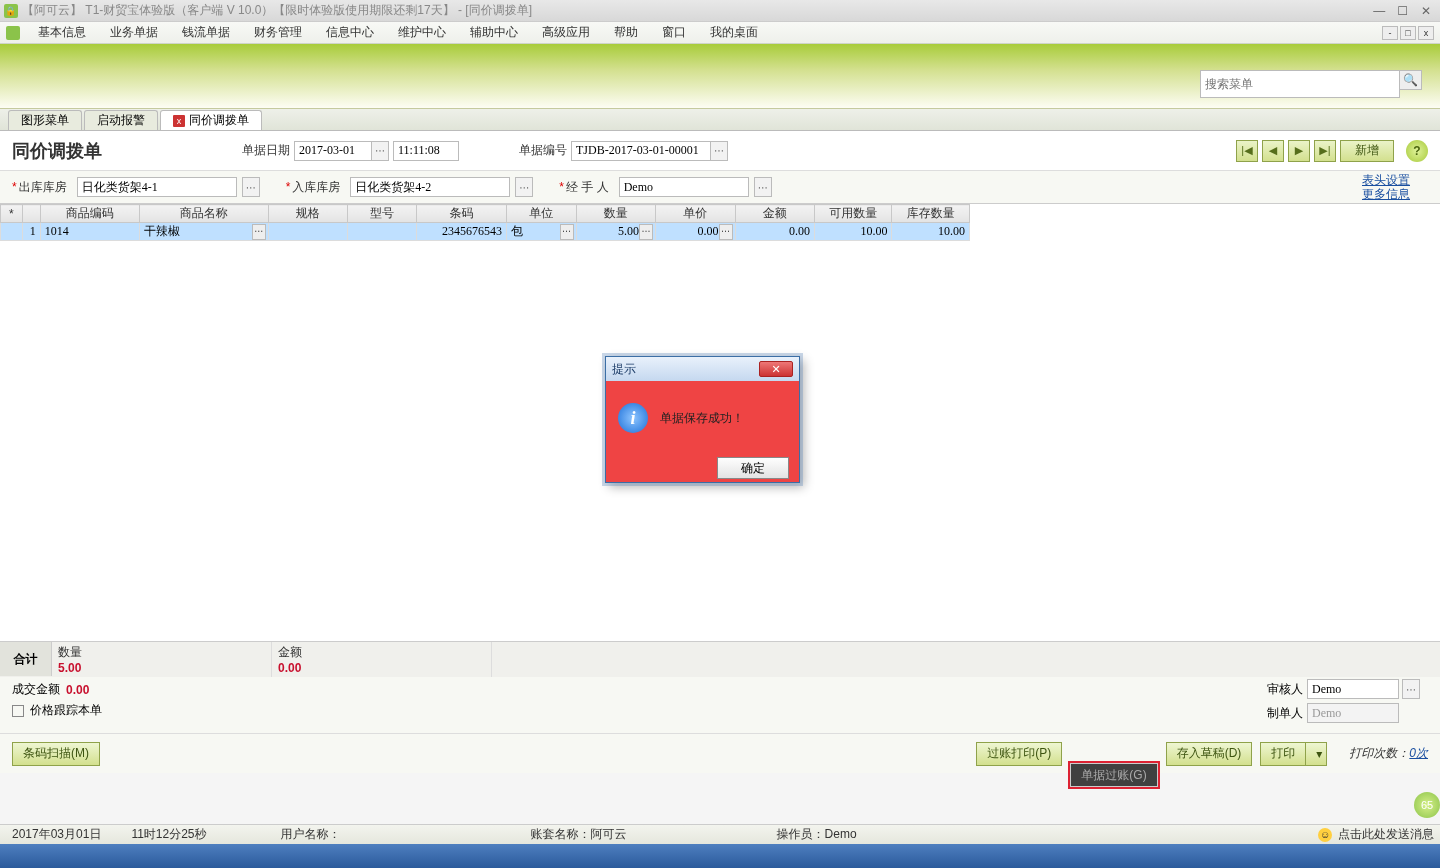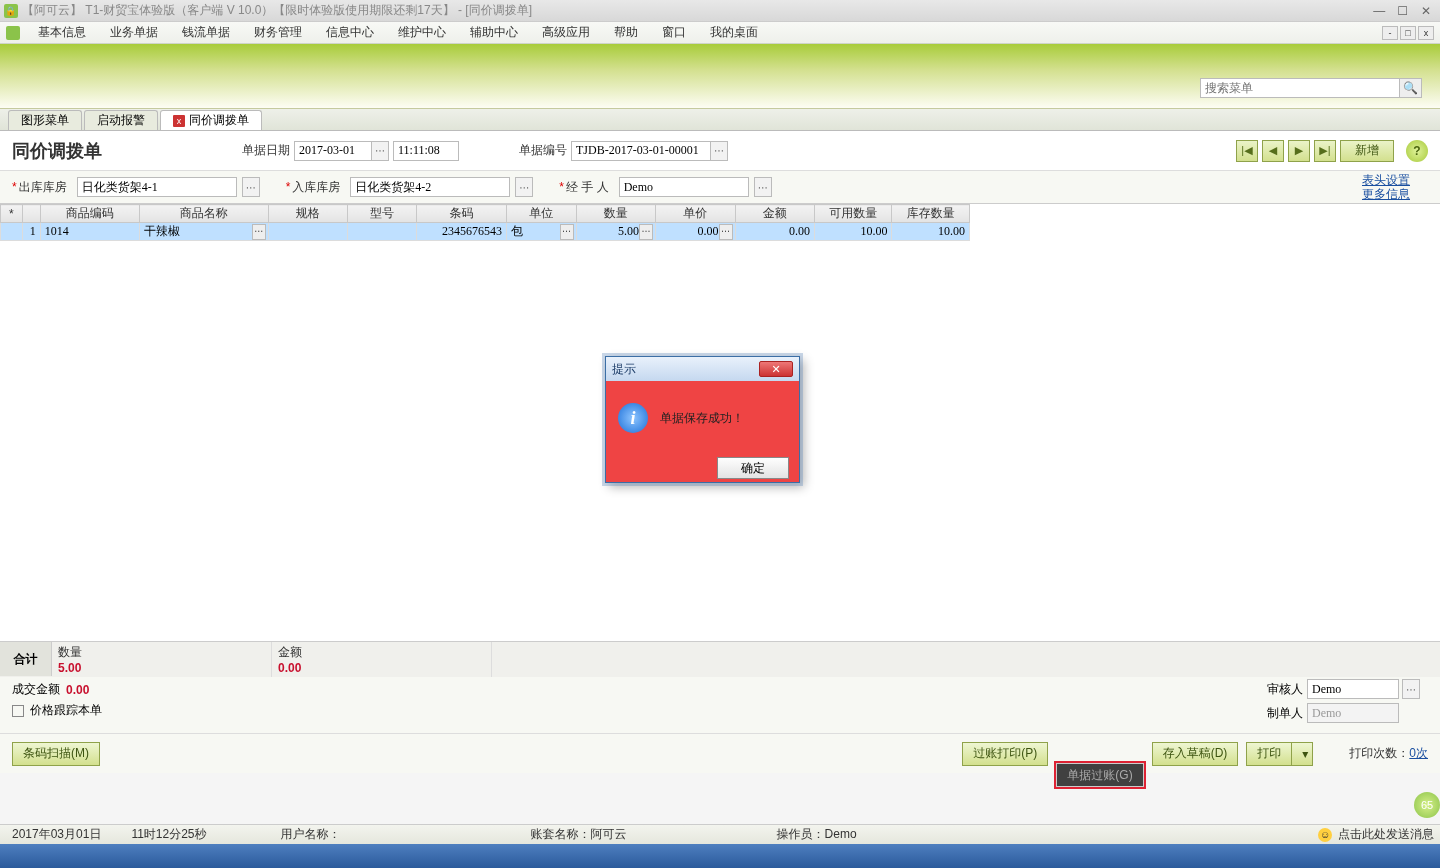--- a/index.html
+++ b/index.html
@@ -10,21 +10,21 @@
 .titlebar .win-btns span { display:inline-block; width:20px; text-align:center; color:#666; cursor:default;}
 .menubar { height:22px; background:linear-gradient(#f8f9f6,#eef0eb); border-bottom:1px solid #cfd4c8; display:flex; align-items:center; padding:0 6px; font-size:12px; color:#333;}
 .menubar .mlock { width:14px; height:14px; background:#8bc34a; border-radius:2px; margin-right:6px;}
 .menubar span.mi { padding:0 12px; }
 .menubar .right-ctrls { margin-left:auto; display:flex; gap:2px;}
 .menubar .right-ctrls span { display:inline-block; width:16px; height:14px; border:1px solid #bbb; background:#eee; font-size:9px; text-align:center; line-height:12px;}
 .banner { height:65px; background:linear-gradient(#a8cc3a,#d3e08e 40%,#fdfdf4); position:relative; border-bottom:1px solid #c5ca9e;}
 .banner .logo { position:absolute; left:18px; top:14px; font-family:Arial; font-size:30px; font-weight:bold; color:#c8102e;}
 .banner .logo .suf { color:#c8102e;}
 .banner .search-wrap { position:absolute; right:18px; bottom:10px; display:flex;}
-.banner .search-wrap input { width:200px; height:20px; border:1px solid #bbb; padding:0 4px; font-size:12px; color:#999;}
+.banner .search-wrap input { width:200px; height:28px; border:1px solid #bbb; padding:0 4px; font-size:12px; color:#999;}
 .banner .search-wrap .sbtn { width:22px; height:20px; border:1px solid #bbb; border-left:none; background:#eee; display:flex; align-items:center; justify-content:center; color:#666;}
 .tabstrip { height:22px; background:linear-gradient(#eef0e9,#e0e4d8); display:flex; align-items:flex-end; padding-left:8px; border-bottom:1px solid #bbb;}
 .tabstrip .tab { height:20px; padding:0 12px; border:1px solid #bbb; border-bottom:none; margin-right:2px; background:#e8ebde; display:flex; align-items:center; gap:4px; border-radius:3px 3px 0 0;}
 .tabstrip .tab.active { background:#fff; font-weight:normal;}
 .tabstrip .tab .xic { width:12px; height:12px; background:#c33; color:#fff; font-size:9px; text-align:center; line-height:12px; border-radius:1px;}
 .doc-header { height:40px; background:#fff; border-bottom:1px solid #ddd; display:flex; align-items:center; padding:0 12px;}
 .doc-title { font-size:18px; font-weight:bold; color:#333; margin-right:140px;}
 .lbl { color:#333; margin-right:4px;}
 .lbl.req::before { content:"*"; color:#d00; margin-right:2px;}
 .val-box { height:20px; border:1px solid #bbb; background:#fff; padding:0 4px; display:inline-flex; align-items:center; font-family:"SimSun"; font-size:12px;}
@@ -57,21 +57,21 @@
 .under-totals .rfields { position:absolute; right:20px; top:2px;}
 .under-totals .rfields .rw { display:flex; align-items:center; justify-content:flex-end; gap:4px; margin-bottom:4px;}
 .under-totals .rfields .rw .val-box { width:92px;}
 .action-bar { background:#f7f8f3; height:40px; border-top:1px solid #ddd; display:flex; align-items:center; padding:0 12px;}
 .gbtn { height:24px; padding:0 10px; border:1px solid #8fa24a; background:linear-gradient(#eef6d2,#d3e08e); color:#3d5410; display:inline-flex; align-items:center; font-size:12px;}
 .gbtn.disabled { border:1px solid #ccc; background:#404040; color:#aaa;margin-top:43px;}
 .gbtn.hl { outline:2px solid #d23; outline-offset:0;}
 .action-bar .right { margin-left:auto; display:flex; align-items:center; gap:8px;}
 .print-split { display:flex;}
 .print-split .dd { width:16px; border-left:1px solid #8fa24a;}
-.print-count { color:#333; margin-left:28px;}
+.print-count { color:#333; margin-left:14px;font-style:italic;}
 .print-count .n { color:#1a4fa0; text-decoration:underline;}
 .statusbar { position:absolute; bottom:24px; left:0; right:0; height:20px; background:linear-gradient(#f3f4ee,#e5e7dd); border-top:1px solid #ccc; display:flex; align-items:center; font-size:12px; color:#333; padding:0 6px; gap:18px;}
 .statusbar .seg { padding:0 6px;}
 .statusbar .smile { width:14px; height:14px; border-radius:50%; background:#ffcf3f; display:inline-flex; align-items:center; justify-content:center; font-size:10px;}
 .taskbar { position:absolute; bottom:0; left:0; right:0; height:24px; background:linear-gradient(#4e7fbf,#2b5a9b); }
 .float-bubble { position:absolute; right:0; bottom:50px; width:26px; height:26px; border-radius:50%; background:radial-gradient(#d6f089,#8bc34a); color:#fff; font-size:11px; display:flex; align-items:center; justify-content:center;}
 
 .dlg { position:absolute; left:605px; top:356px; width:195px; background:#ef4444; border:1px solid #3b6ea5; box-shadow:0 0 0 3px rgba(100,140,190,.35), 4px 4px 10px rgba(0,0,0,.3);}
 .dlg .dtitle { height:24px; background:linear-gradient(#e9f1fb,#c5d8ef); display:flex; align-items:center; padding:0 6px; font-size:12px; color:#1a3a66;}
 .dlg .dtitle .dclose { margin-left:auto; width:34px; height:16px; background:linear-gradient(#e77,#c33); border:1px solid #a22; border-radius:2px; color:#fff; text-align:center; font-size:11px; line-height:14px;}

